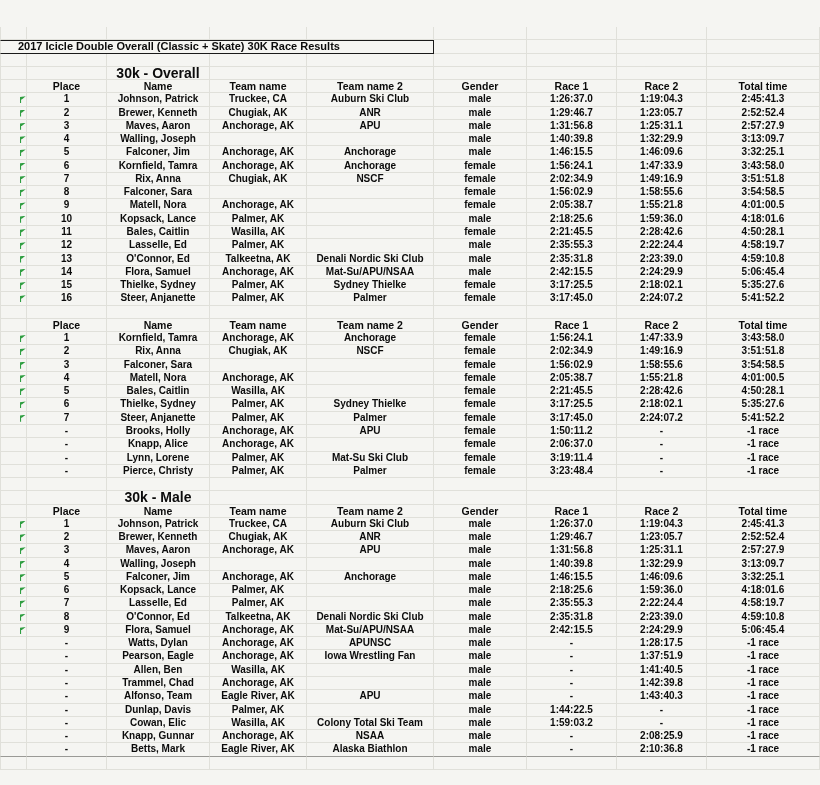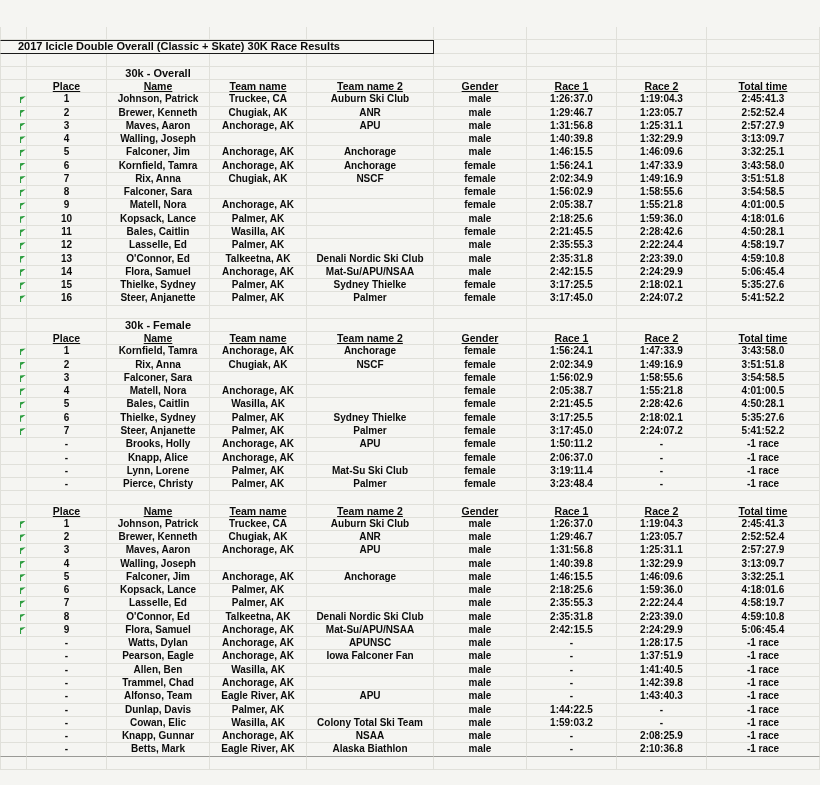--- a/index.html
+++ b/index.html
@@ -22,22 +22,22 @@
     text-align:center;line-height:12.5px;
     overflow:hidden;white-space:nowrap;
   }
   .row .c:first-child{border-left:1px solid #e0e0da;padding-left:17px;}
   .title{
     grid-column:1/6;
     border:1px solid #1a1a1a;
     text-align:left;padding-left:5px;
     font-size:11px;line-height:11.5px;
   }
-  .hdr{font-size:10.5px;text-decoration:underline;}
-  .sec{font-size:11px;}
+  .hdr{font-size:10.5px;}
+  .sec{font-size:14px;}
   .row.last .c{border-bottom:1px solid #9a9a96;}
   .flag{
     display:inline-block;width:6px;height:7px;margin:3px 0 0 2px;
     background:#2f9e41;
     clip-path:polygon(0 100%, 0 10%, 95% 0, 30% 45%, 18% 45%, 18% 100%);
     float:left;
   }
 </style>
 </head>
 <body>
@@ -309,31 +309,20 @@
         <div class="c"></div>
         <div class="c"></div>
         <div class="c"></div>
         <div class="c"></div>
         <div class="c"></div>
         <div class="c"></div>
         <div class="c"></div>
       </div>
       <div class="row">
         <div class="c"></div>
-        <div class="c"></div>
-        <div class="c sec">30k - Female</div>
-        <div class="c"></div>
-        <div class="c"></div>
-        <div class="c"></div>
-        <div class="c"></div>
-        <div class="c"></div>
-        <div class="c"></div>
-      </div>
-      <div class="row">
-        <div class="c"></div>
         <div class="c hdr">Place</div>
         <div class="c hdr">Name</div>
         <div class="c hdr">Team name</div>
         <div class="c hdr">Team name 2</div>
         <div class="c hdr">Gender</div>
         <div class="c hdr">Race 1</div>
         <div class="c hdr">Race 2</div>
         <div class="c hdr">Total time</div>
       </div>
       <div class="row">
@@ -477,20 +466,31 @@
         <div class="c"></div>
         <div class="c"></div>
         <div class="c"></div>
         <div class="c"></div>
         <div class="c"></div>
         <div class="c"></div>
         <div class="c"></div>
       </div>
       <div class="row">
         <div class="c"></div>
+        <div class="c"></div>
+        <div class="c sec">30k - Male</div>
+        <div class="c"></div>
+        <div class="c"></div>
+        <div class="c"></div>
+        <div class="c"></div>
+        <div class="c"></div>
+        <div class="c"></div>
+      </div>
+      <div class="row">
+        <div class="c"></div>
         <div class="c hdr">Place</div>
         <div class="c hdr">Name</div>
         <div class="c hdr">Team name</div>
         <div class="c hdr">Team name 2</div>
         <div class="c hdr">Gender</div>
         <div class="c hdr">Race 1</div>
         <div class="c hdr">Race 2</div>
         <div class="c hdr">Total time</div>
       </div>
       <div class="row">
@@ -619,21 +619,21 @@
         <div class="c">male</div>
         <div class="c">-</div>
         <div class="c">1:28:17.5</div>
         <div class="c">-1 race</div>
       </div>
       <div class="row">
         <div class="c"></div>
         <div class="c">-</div>
         <div class="c">Pearson, Eagle</div>
         <div class="c">Anchorage, AK</div>
-        <div class="c">Iowa Falconer Fan</div>
+        <div class="c">Iowa Wrestling Fan</div>
         <div class="c">male</div>
         <div class="c">-</div>
         <div class="c">1:37:51.9</div>
         <div class="c">-1 race</div>
       </div>
       <div class="row">
         <div class="c"></div>
         <div class="c">-</div>
         <div class="c">Allen, Ben</div>
         <div class="c">Wasilla, AK</div>

